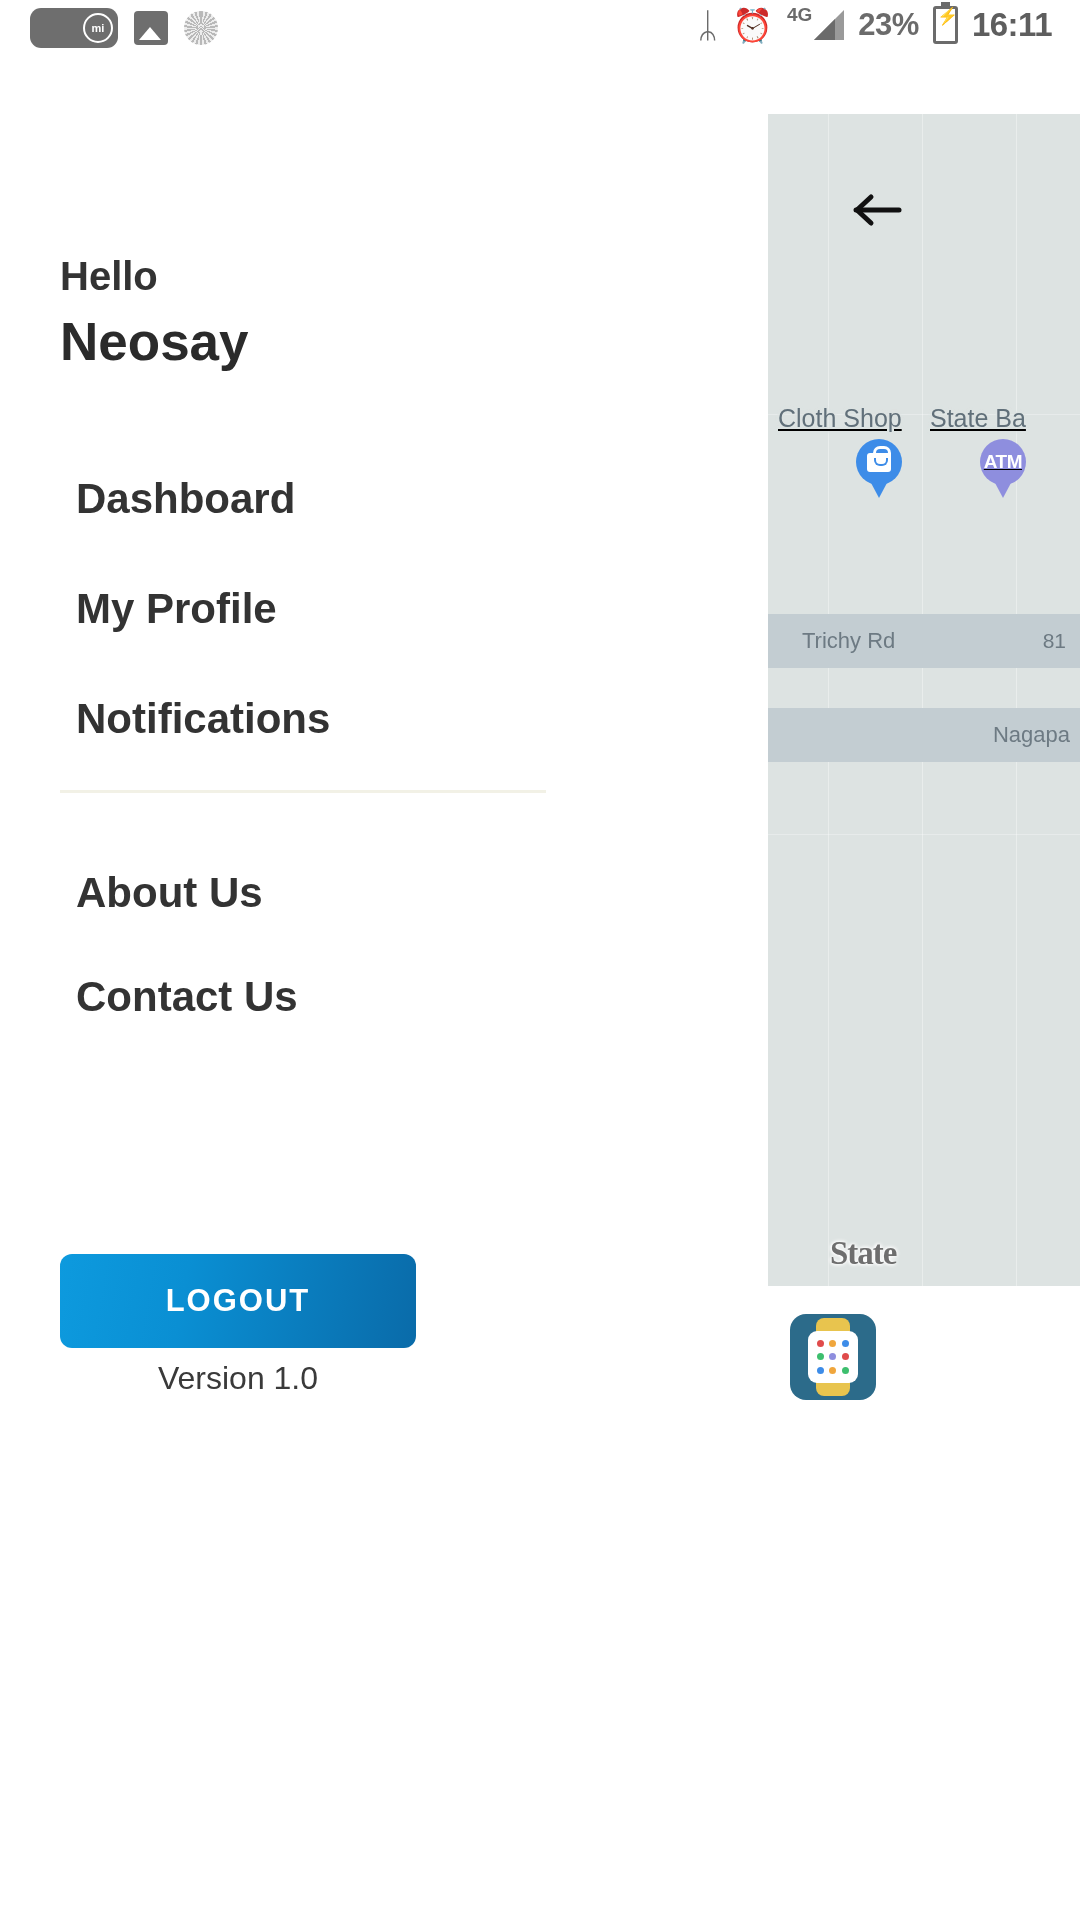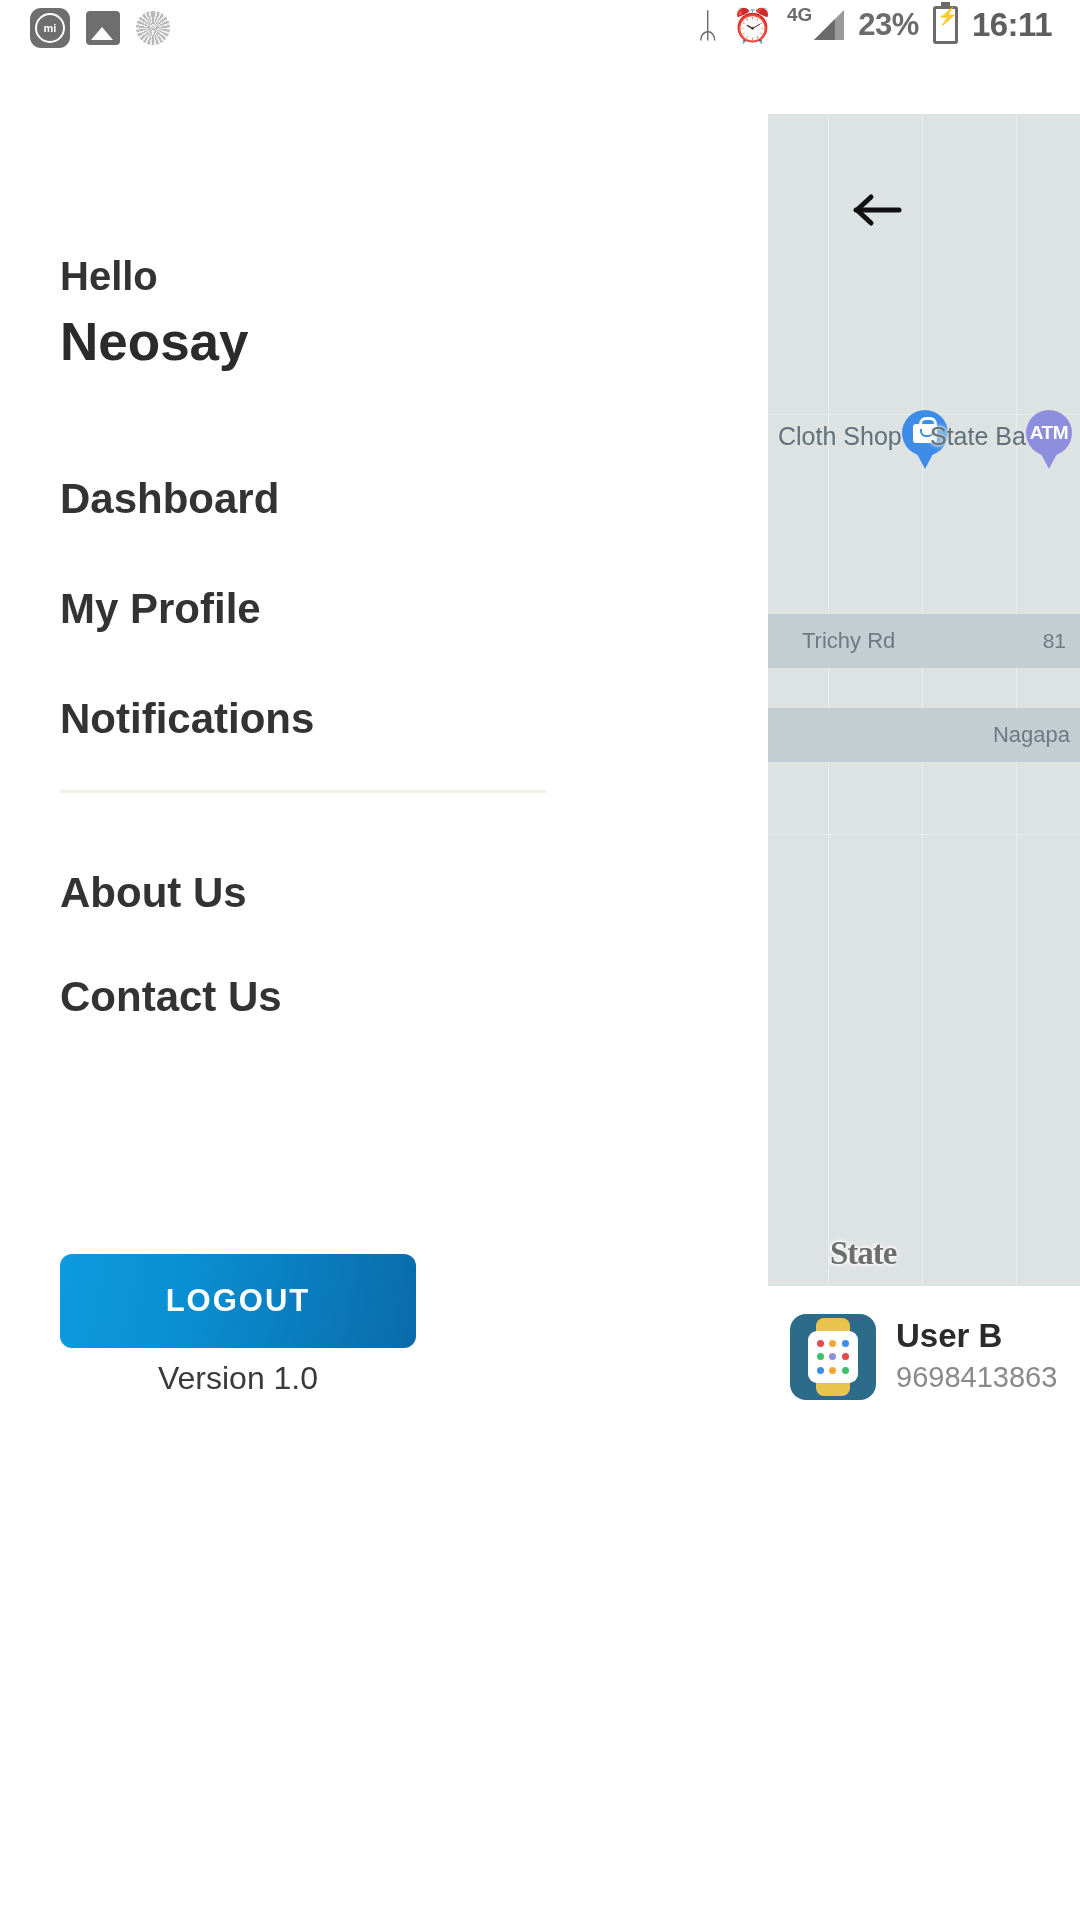--- a/index.html
+++ b/index.html
@@ -24,20 +24,21 @@
     position:absolute;right:28px;top:6px;
     display:flex;align-items:center;gap:14px;
     color:#6b6b6b;
   }
   .mi-icon{
     width:40px;height:40px;border-radius:11px;
     background:#6e6e6e;color:#ffffff;
     display:flex;align-items:center;justify-content:center;
     font-size:16px;font-weight:bold;
     position:relative;
+    padding-left:48px;
   }
   .mi-inner{
     width:26px;height:26px;border-radius:50%;
     border:2px solid #ffffff;
     display:flex;align-items:center;justify-content:center;
     font-size:11px;line-height:1;
   }
   .gallery-icon{
     width:34px;height:34px;background:#6e6e6e;border-radius:4px;
     position:relative;overflow:hidden;
@@ -85,21 +86,21 @@
     position:absolute;left:768px;top:114px;width:312px;height:1172px;
     background:#dde3e2;overflow:hidden;
   }
   .map-grid-v{position:absolute;top:0;width:1px;height:100%;background:rgba(255,255,255,.35);}
   .map-grid-h{position:absolute;left:0;width:100%;height:1px;background:rgba(255,255,255,.30);}
   #map-back-button{
     position:absolute;left:78px;top:68px;width:64px;height:56px;
     display:flex;align-items:center;justify-content:center;
   }
   .map-poi{
-    position:absolute;display:flex;flex-direction:row;align-items:center;
+    position:absolute;display:flex;flex-direction:column;align-items:flex-end;text-decoration:underline;
   }
   .map-poi-label{
     font-size:25px;color:#61707a;white-space:nowrap;
     text-shadow:0 0 4px #dde3e2,0 0 4px #dde3e2,0 0 3px #dde3e2;
   }
   .pin{
     width:46px;height:58px;margin-top:6px;position:relative;
   }
   .pin-body{
     width:46px;height:46px;border-radius:50% 50% 50% 50%;
@@ -169,21 +170,21 @@
   
   #nav-drawer{
     position:absolute;left:0;top:72px;width:768px;height:1848px;
     background:#ffffff;
   }
   #greeting-block{position:absolute;left:60px;top:180px;}
   #greeting-hello{font-size:40px;color:#333333;font-weight:bold;line-height:1.2;}
   #greeting-name{font-size:53px;color:#2b2b2b;font-weight:bold;line-height:1.2;margin-top:10px;}
 
   .nav-item{
-    position:absolute;left:60px;
+    position:absolute;left:76px;
     font-size:42px;color:#333333;font-weight:bold;line-height:1;
     white-space:nowrap;
   }
   #nav-dashboard{top:406px;}
   #nav-profile{top:516px;}
   #nav-notifications{top:626px;}
   #nav-about{top:800px;}
   #nav-contact{top:904px;}
 
   #nav-divider{
@@ -259,24 +260,20 @@
       <span class="watch-dot" style="background:#f0a63c;"></span>
       <span class="watch-dot" style="background:#3d8ce8;"></span>
       <span class="watch-dot" style="background:#3dbf6e;"></span>
       <span class="watch-dot" style="background:#8e8ede;"></span>
       <span class="watch-dot" style="background:#e04b4b;"></span>
       <span class="watch-dot" style="background:#3d8ce8;"></span>
       <span class="watch-dot" style="background:#f0a63c;"></span>
       <span class="watch-dot" style="background:#3dbf6e;"></span>
     </span>
   </div>
-  <div id="user-meta">
-    <span id="user-name">User B</span>
-    <span id="user-phone">9698413863</span>
-  </div>
 </div>
 
 <div id="nav-drawer">
 
   <div id="greeting-block">
     <div id="greeting-hello">Hello</div>
     <div id="greeting-name">Neosay</div>
   </div>
 
   <div class="nav-item" id="nav-dashboard">Dashboard</div>

